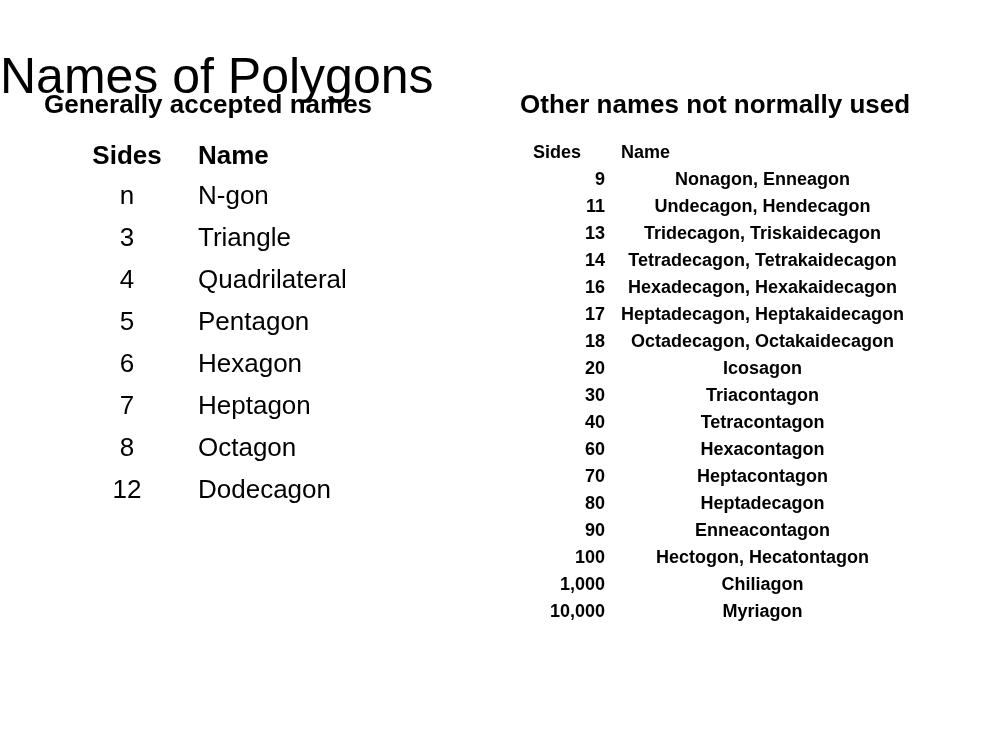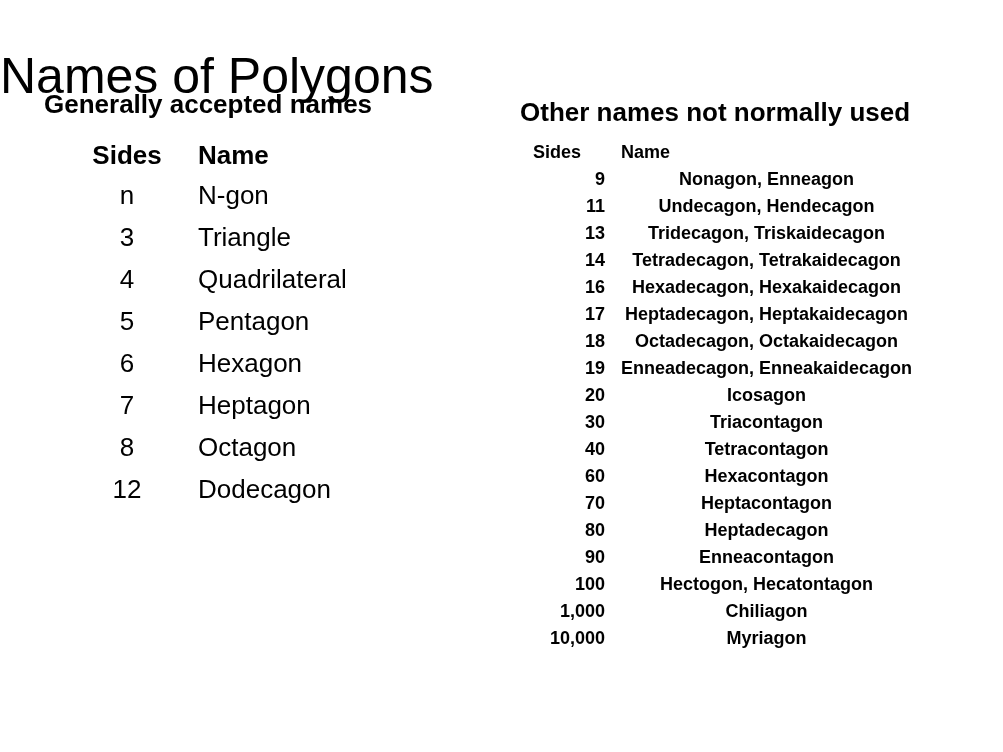--- a/index.html
+++ b/index.html
@@ -48,21 +48,20 @@
   }
   .panel-left .section-heading {
     left: 4px;
     font-size: 26px;
     line-height: 32px;
   }
   .panel-right .section-heading {
     left: 10px;
     font-size: 26px;
     line-height: 32px;
-    margin-top: 8px;
   }
 
   
   .poly-table {
     position: absolute;
     border-collapse: collapse;
     border-spacing: 0;
   }
   .poly-table td, .poly-table th {
     padding: 0;
@@ -204,24 +203,20 @@
         </tr>
         <tr>
           <td class="col-sides">17</td>
           <td class="col-name">Heptadecagon, Heptakaidecagon</td>
         </tr>
         <tr>
           <td class="col-sides">18</td>
           <td class="col-name">Octadecagon, Octakaidecagon</td>
         </tr>
         <tr>
-          <td class="col-sides">19</td>
-          <td class="col-name">Enneadecagon, Enneakaidecagon</td>
-        </tr>
-        <tr>
           <td class="col-sides">20</td>
           <td class="col-name">Icosagon</td>
         </tr>
         <tr>
           <td class="col-sides">30</td>
           <td class="col-name">Triacontagon</td>
         </tr>
         <tr>
           <td class="col-sides">40</td>
           <td class="col-name">Tetracontagon</td>

